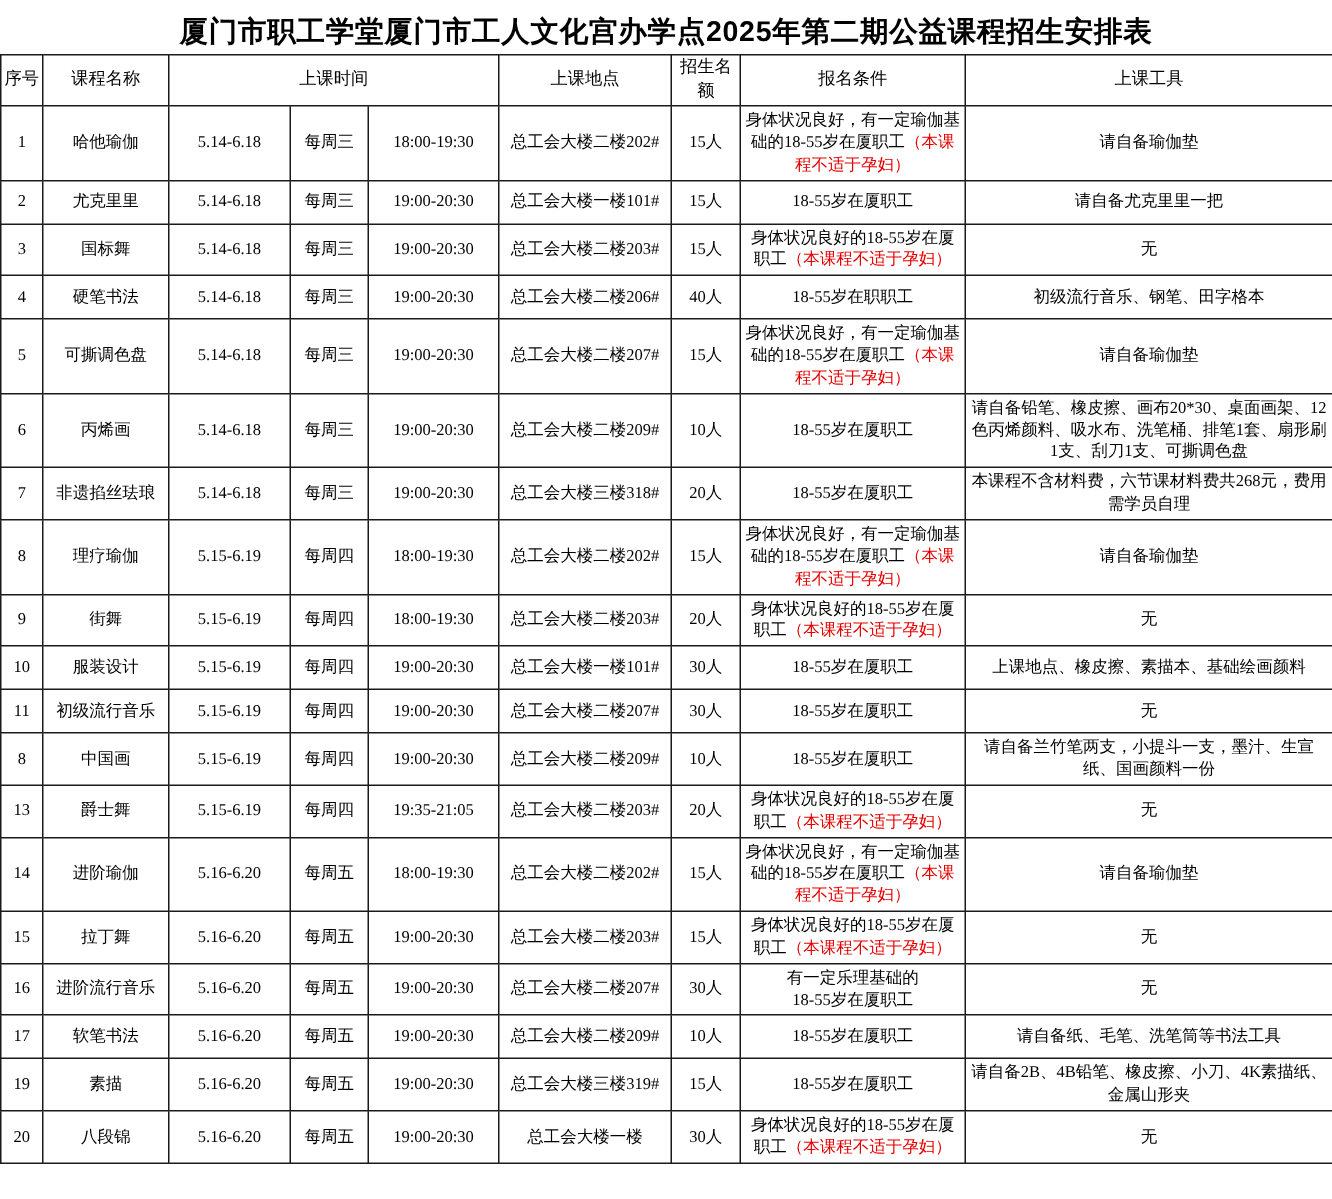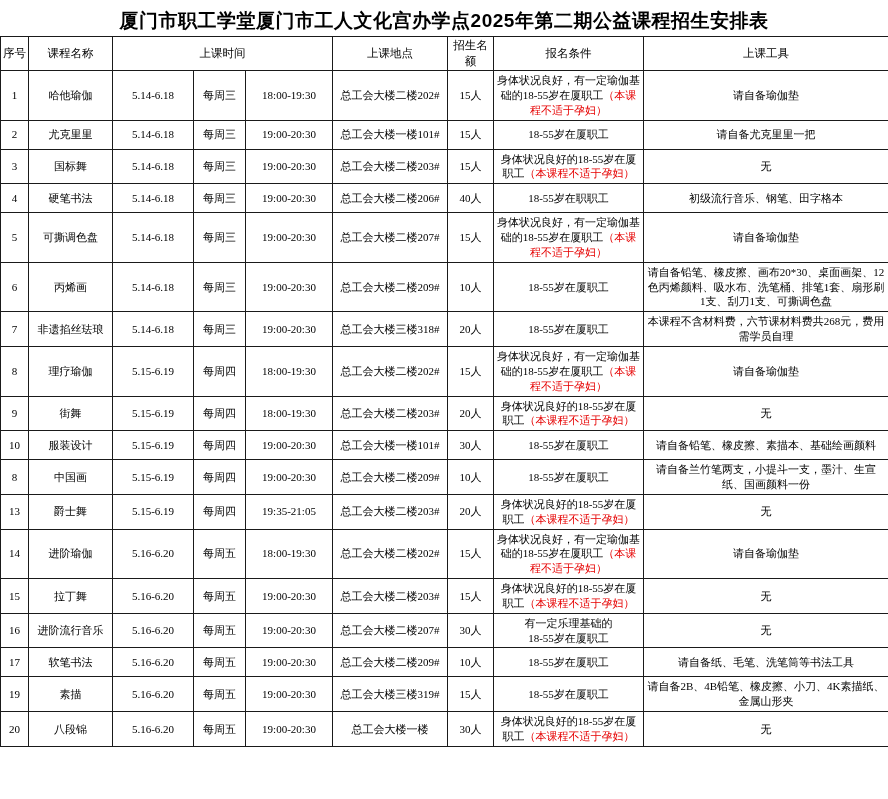--- a/index.html
+++ b/index.html
@@ -192,23 +192,36 @@
     <td>10</td>
     <td>服装设计</td>
     <td>5.15-6.19</td>
     <td>每周四</td>
     <td>19:00-20:30</td>
     <td>总工会大楼一楼101#</td>
     <td>30人</td>
     <td>
       <span class="cond-text">18-55岁在厦职工</span><span class="warning"></span>
     </td>
-    <td>请自备铅笔、橡皮擦、素描本、基础绘画颜料</td>
-  </tr>
-
+    <td>上课地点、橡皮擦、素描本、基础绘画颜料</td>
+  </tr>
+
+  <tr>
+    <td>11</td>
+    <td>初级流行音乐</td>
+    <td>5.15-6.19</td>
+    <td>每周四</td>
+    <td>19:00-20:30</td>
+    <td>总工会大楼二楼207#</td>
+    <td>30人</td>
+    <td>
+      <span class="cond-text">18-55岁在厦职工</span><span class="warning"></span>
+    </td>
+    <td>无</td>
+  </tr>
 
   <tr>
     <td>8</td>
     <td>中国画</td>
     <td>5.15-6.19</td>
     <td>每周四</td>
     <td>19:00-20:30</td>
     <td>总工会大楼二楼209#</td>
     <td>10人</td>
     <td>

